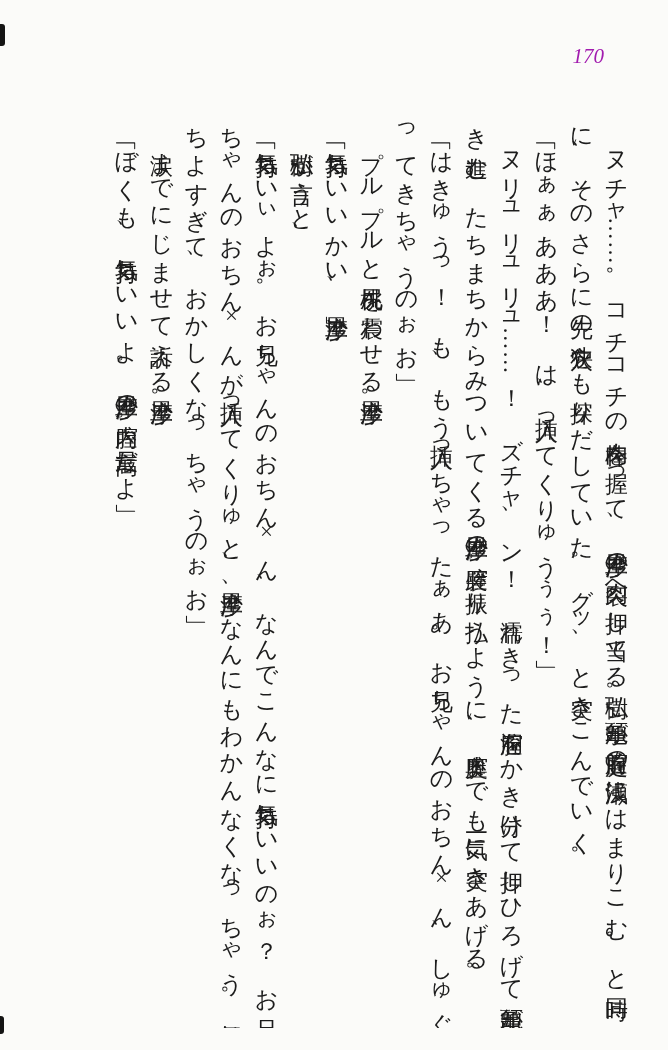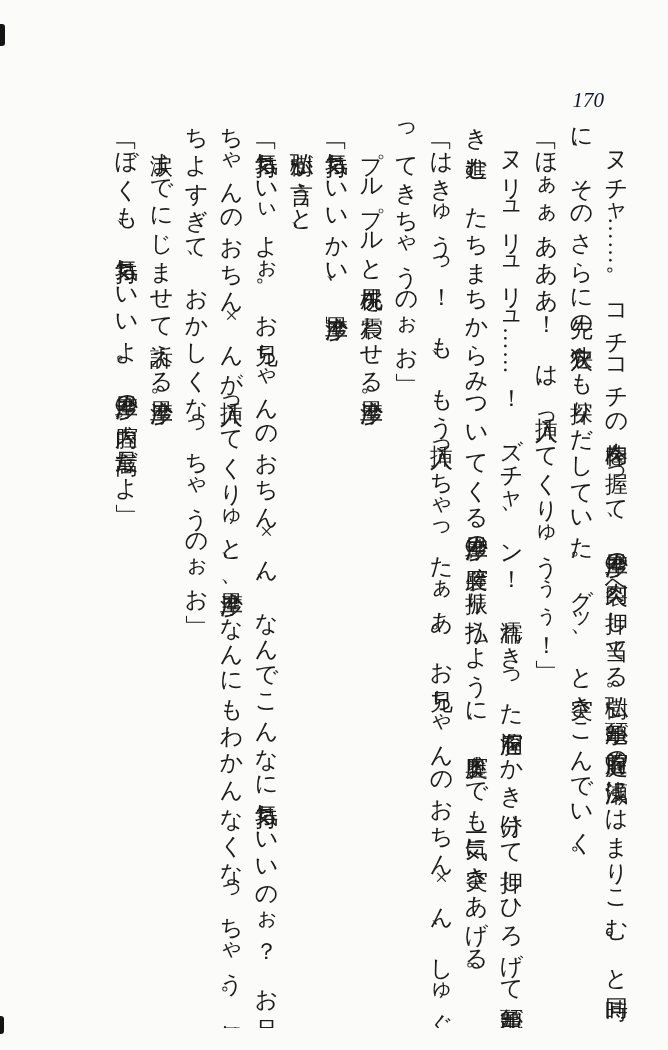--- a/index.html
+++ b/index.html
@@ -13,22 +13,21 @@
     background: #fbfbf9;
     overflow: hidden;
   }
   .page-number {
     position: absolute;
     top: 44px;
     right: 64px;
     font-family: "Liberation Serif", "DejaVu Serif", serif;
     font-style: italic;
     font-size: 21px;
-    color: #0f172a;
-    margin-top: 44px;
+    color: #a21caf;
   }
   .vtext {
     position: absolute;
     top: 112px;
     right: 34px;
     width: 600px;
     height: 916px;
     writing-mode: vertical-rl;
     text-orientation: mixed;
     font-family: "Liberation Serif", "DejaVu Serif", serif;

